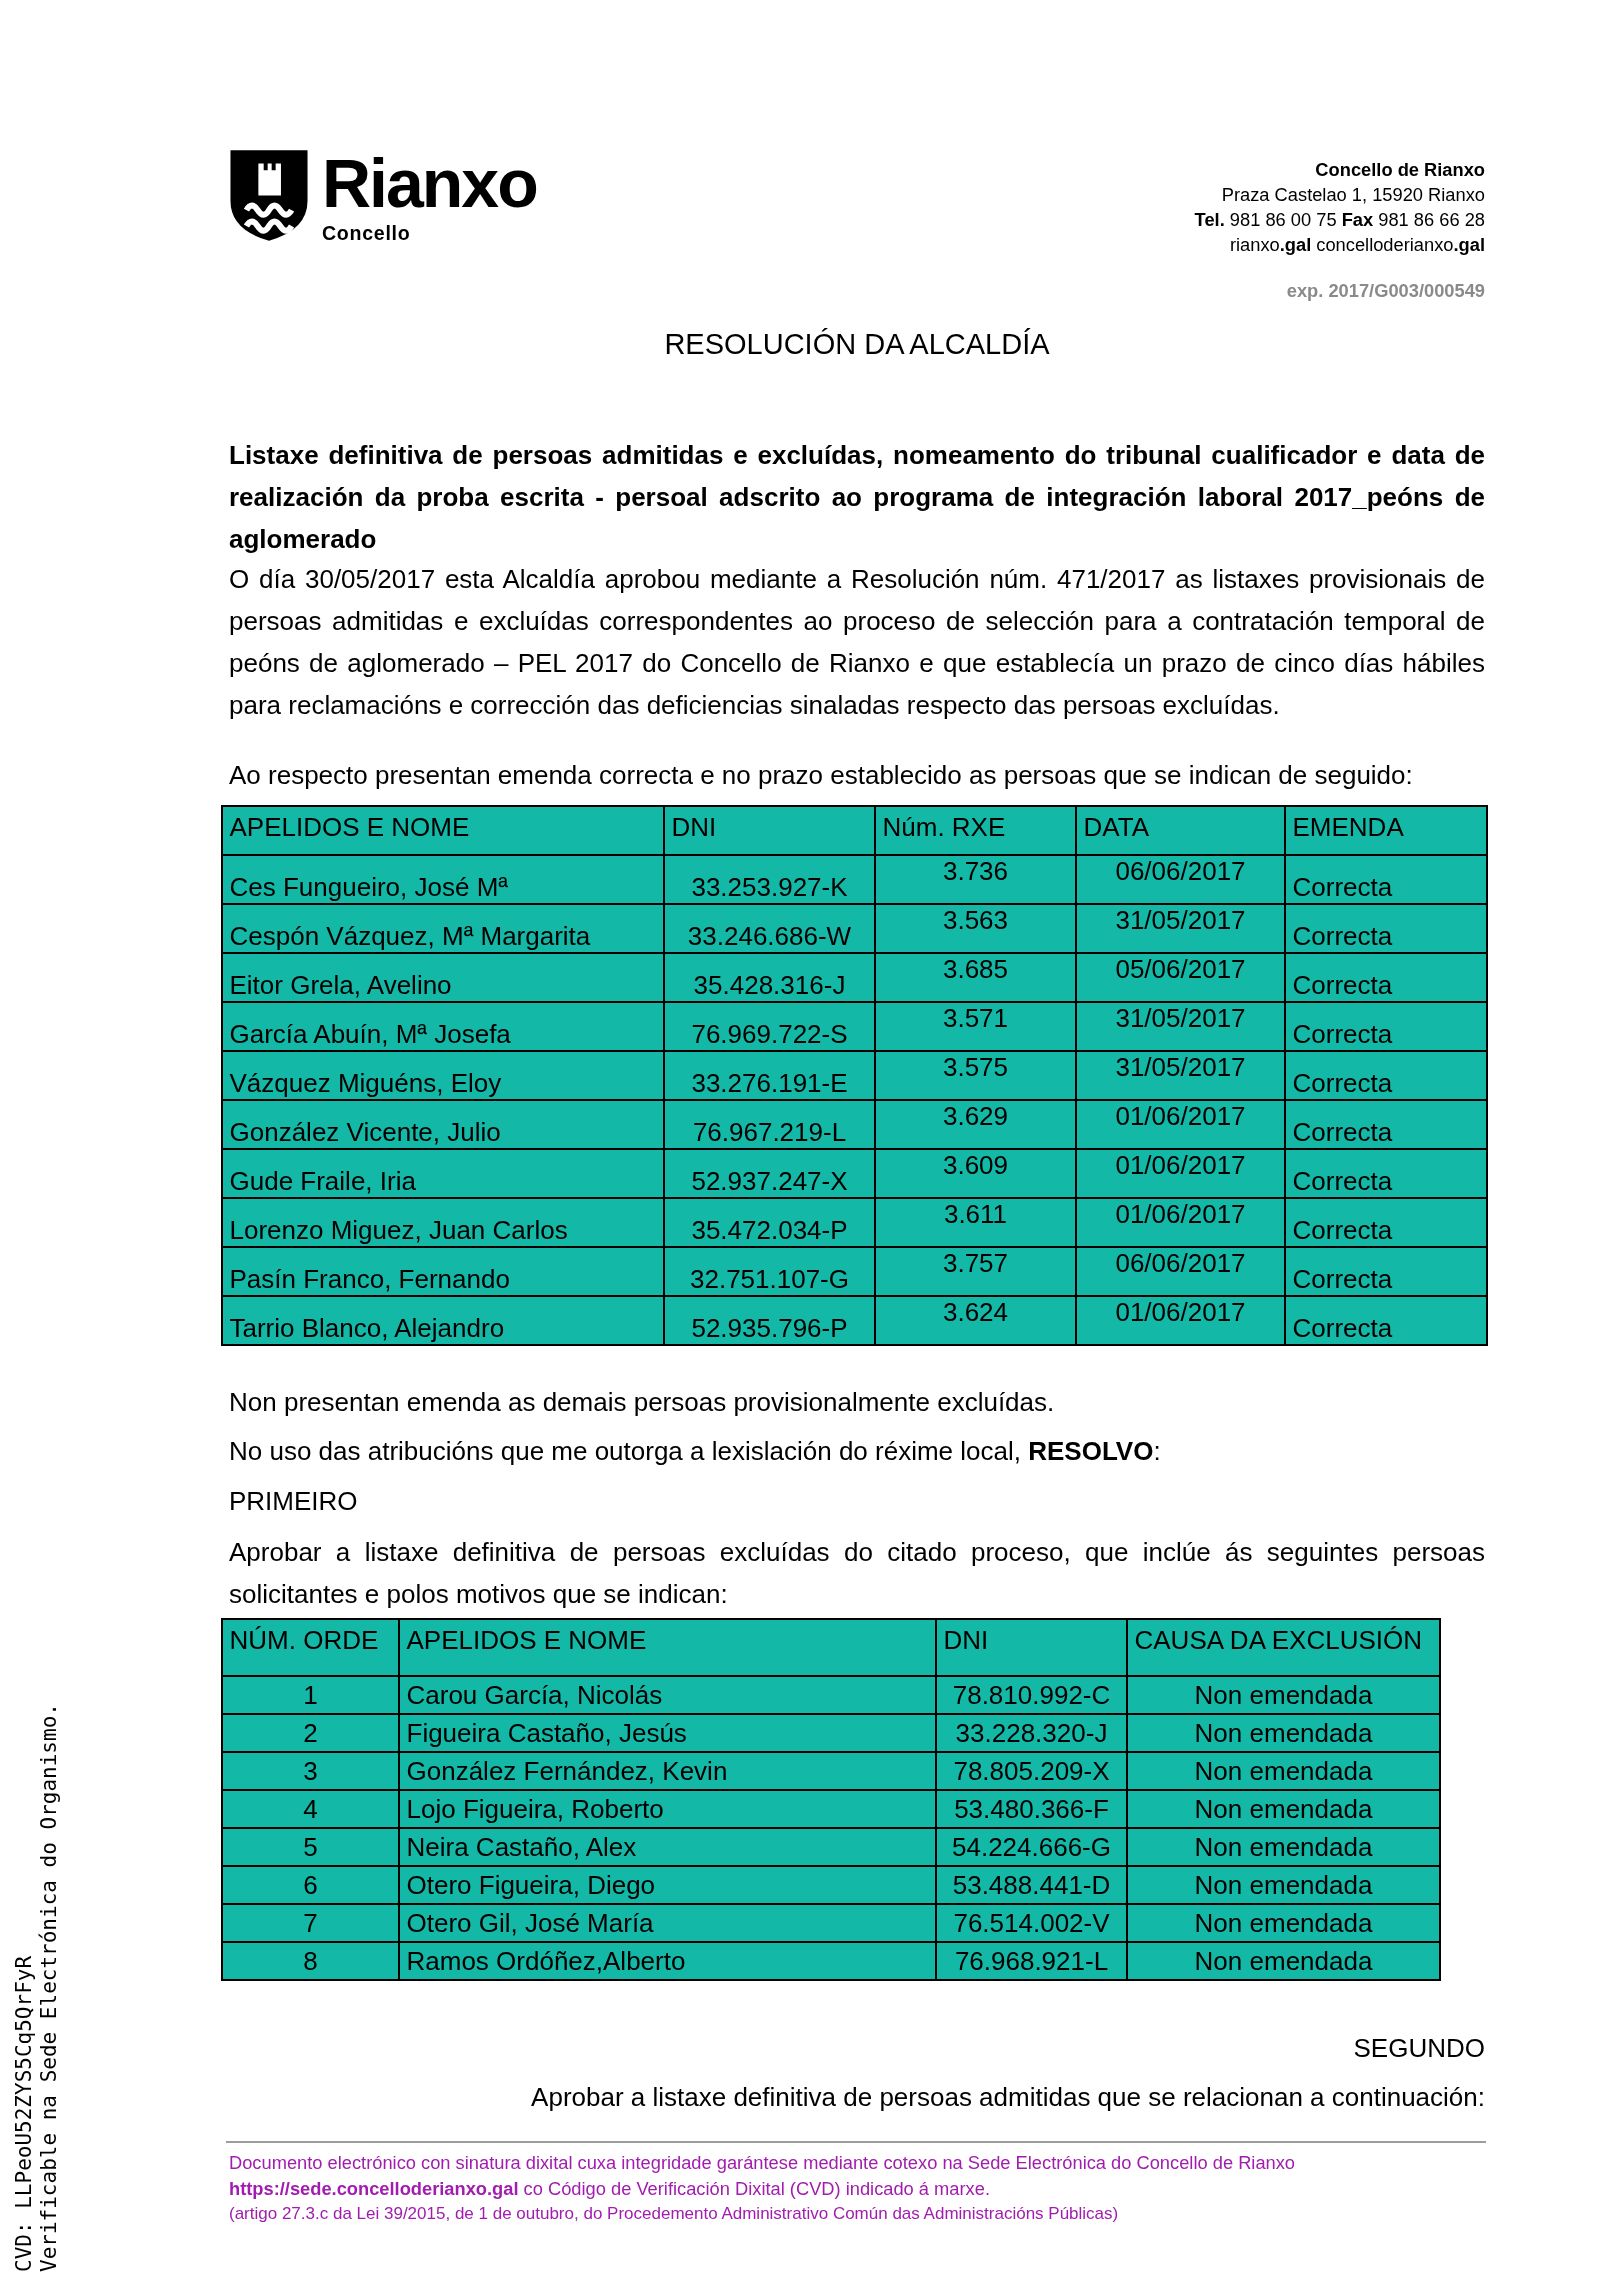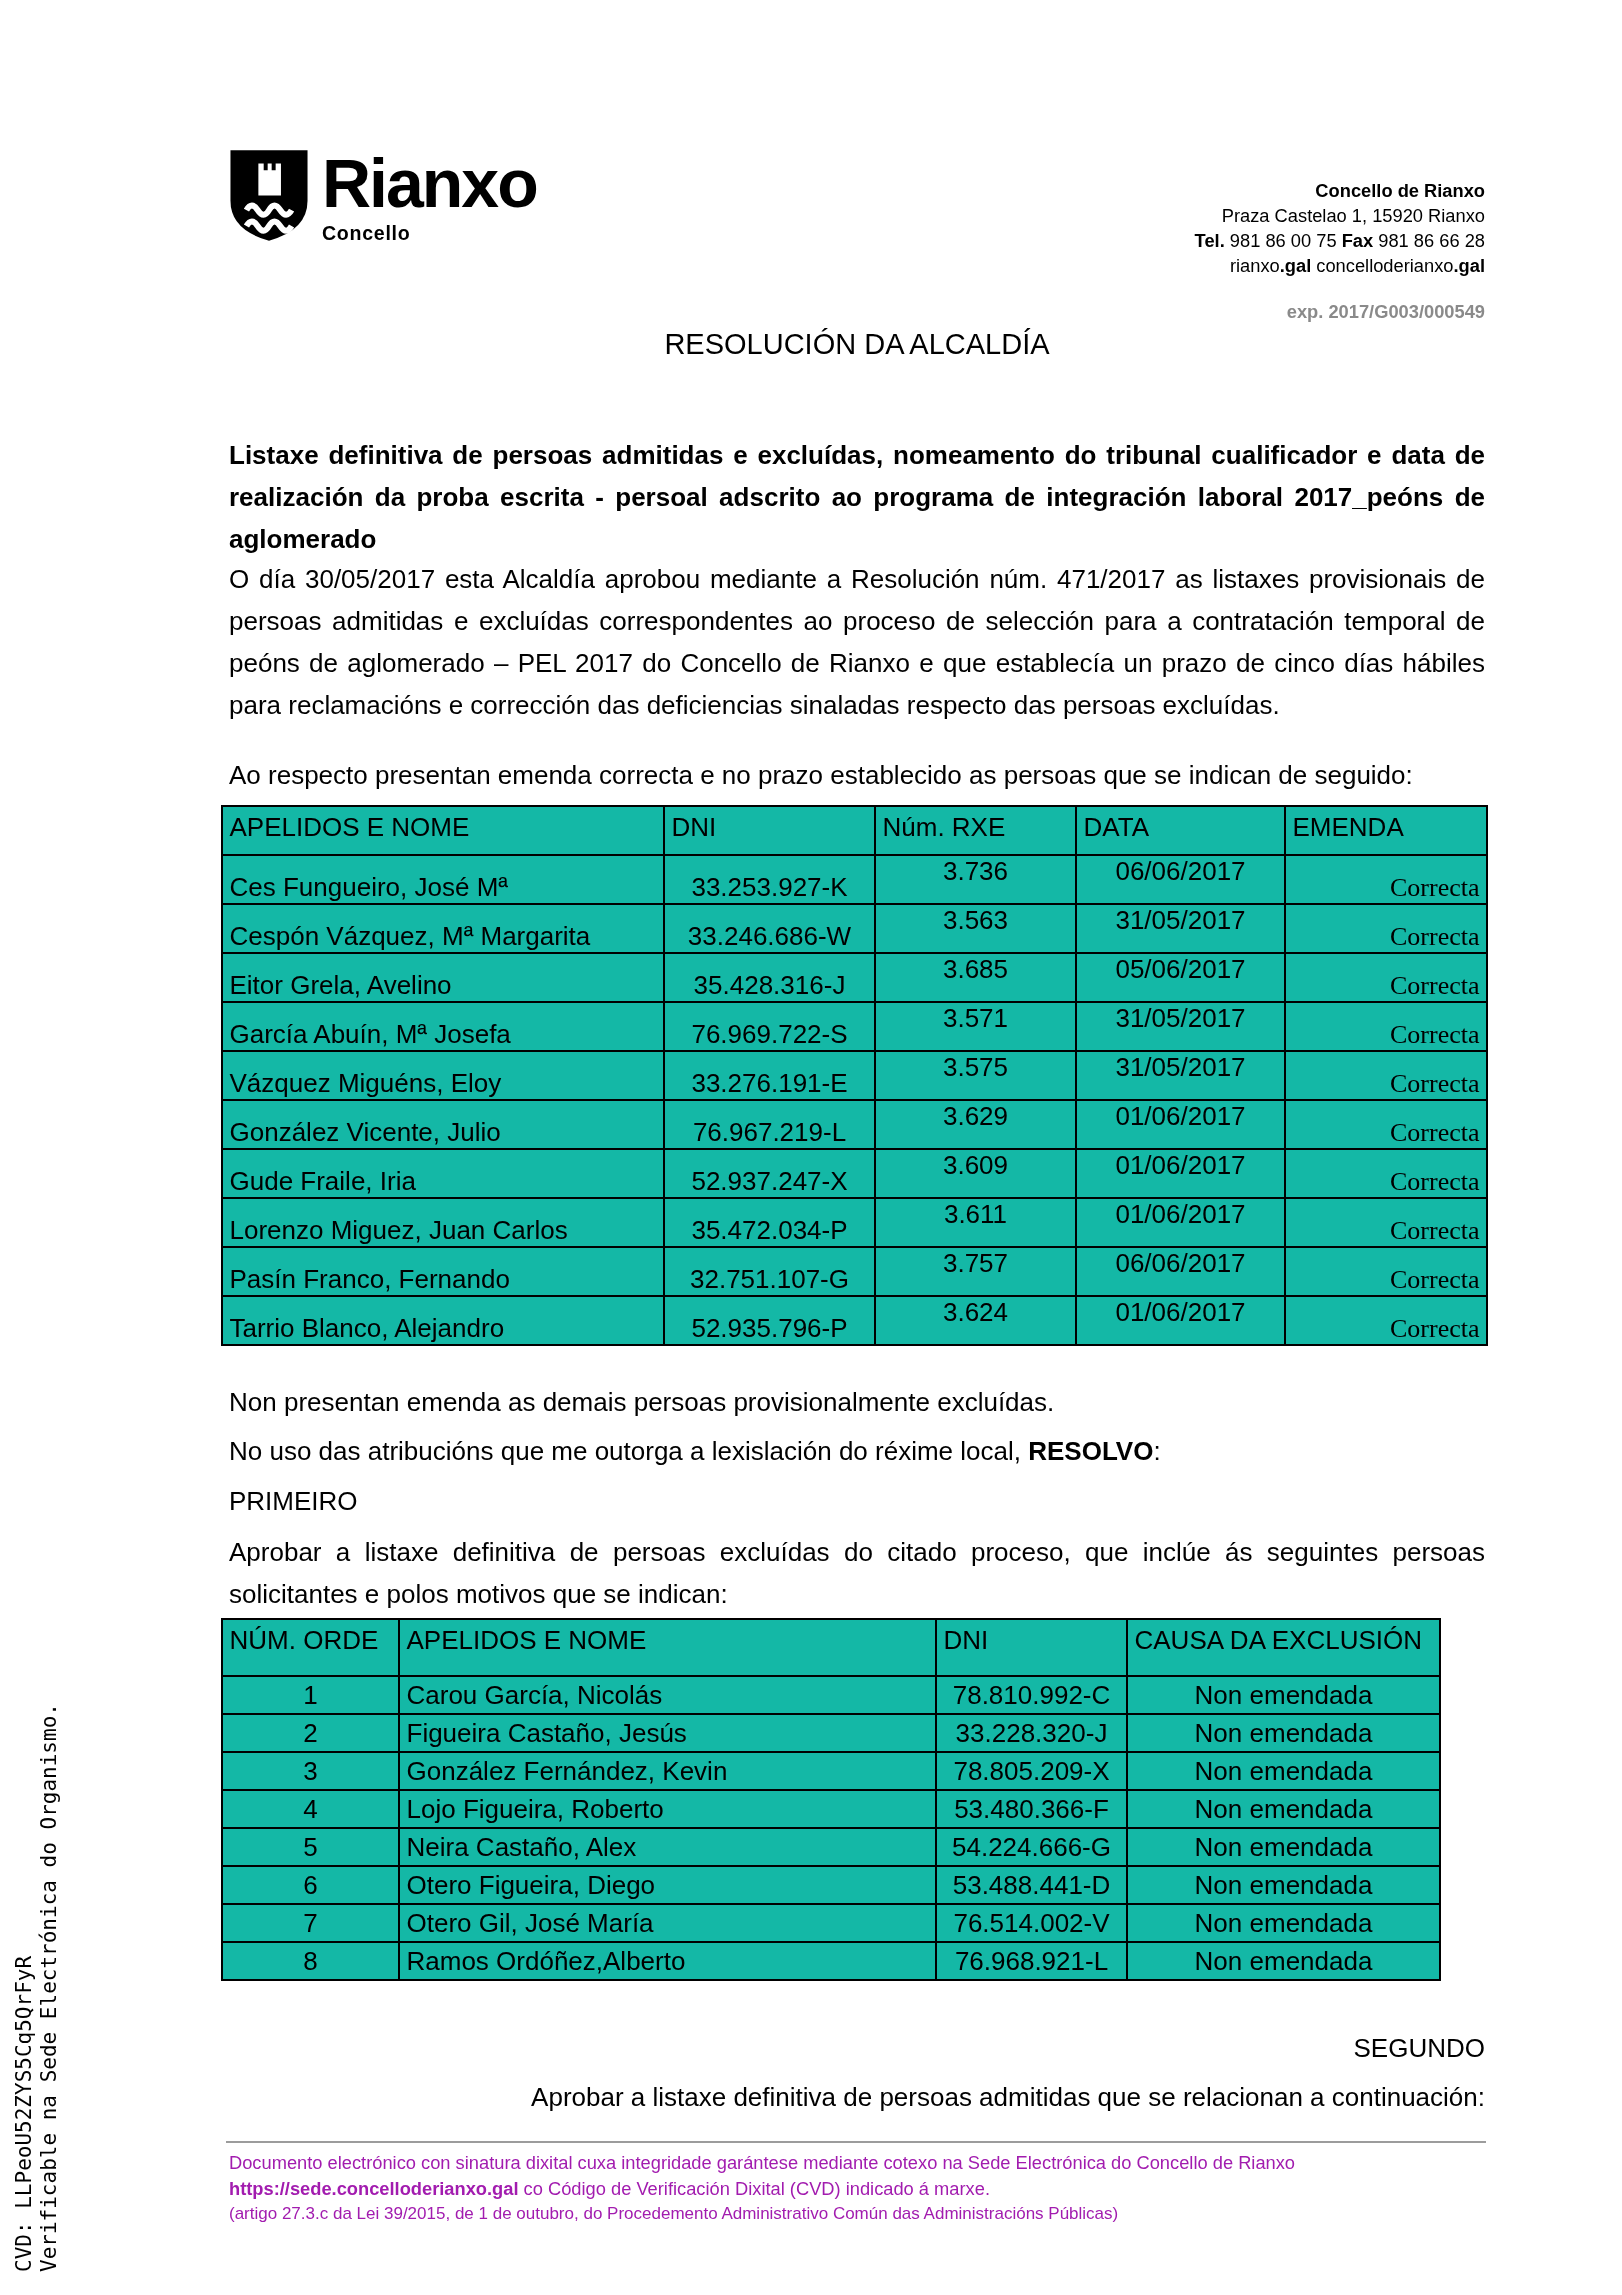--- a/index.html
+++ b/index.html
@@ -9,40 +9,40 @@
     background:#ffffff;
     font-family:"Liberation Sans","DejaVu Sans",sans-serif;
     color:#000;
     overflow:hidden;
   }
   
   .logo{position:absolute;left:229px;top:149px;display:flex;gap:13px;}
   .logo svg{display:block;}
   .brand{font-size:68px;font-weight:bold;letter-spacing:-2px;line-height:0.82;margin-top:6.5px;}
   .brand-sub{font-size:19.6px;font-weight:bold;margin-top:10.5px;letter-spacing:0.7px;}
-  .contact{position:absolute;right:137px;top:157px;text-align:right;font-size:18.3px;line-height:25px;margin-top:21px;}
+  .contact{position:absolute;right:137px;top:157px;text-align:right;font-size:18.3px;line-height:25px;}
   .c-bold{font-weight:bold;}
   .c-exp{margin-top:21px;font-weight:bold;color:#8a8a8a;}
   
   .tx{position:absolute;left:229px;width:1256px;font-size:26px;line-height:42px;}
   .just{text-align:justify;}
   .doc-title{position:absolute;left:229px;top:326px;width:1256px;text-align:center;font-size:29px;line-height:37px;}
   .bold{font-weight:bold;}
   
   table{border-collapse:collapse;table-layout:fixed;font-size:26px;position:absolute;background:#14b8a6;}
   .t1{left:221px;top:805px;width:1265px;}
   .t2{left:221px;top:1618px;width:1217px;}
   th{border:2px solid #000;border-bottom:2.6px solid #000;font-weight:normal;text-align:left;vertical-align:top;padding:5.2px 6.5px 0 6.5px;}
   td{border:2px solid #000;}
   .t1 th{height:42px;}
   .t1 td{height:47px;padding:0 6.5px;}
   .td-name{vertical-align:bottom;text-align:left;padding-bottom:5.2px;}
   .td-dni{vertical-align:bottom;text-align:center;padding-bottom:5.2px;}
   .td-top{vertical-align:top;text-align:center;padding-top:2.6px;}
-  .td-emenda{vertical-align:bottom;text-align:right;padding-bottom:5.2px;font-family:Liberation Serif, serif;}
+  .td-emenda{vertical-align:bottom;text-align:left;padding-bottom:5.2px;}
   .t2 th{height:50px;}
   .t2 td{height:36px;vertical-align:middle;padding:0 6.5px;}
   .td-center{text-align:center;}
   .td-left{text-align:left;padding-left:7.9px;}
   
   .footer-sep{position:absolute;left:226px;top:2141px;width:1260px;height:2px;background:#9c9c9c;}
   .footer{position:absolute;left:229px;top:2150px;width:1269px;color:#a21caf;font-size:18.3px;line-height:25.5px;}
   .footer .small{font-size:17px;}
   
   .cvd{

